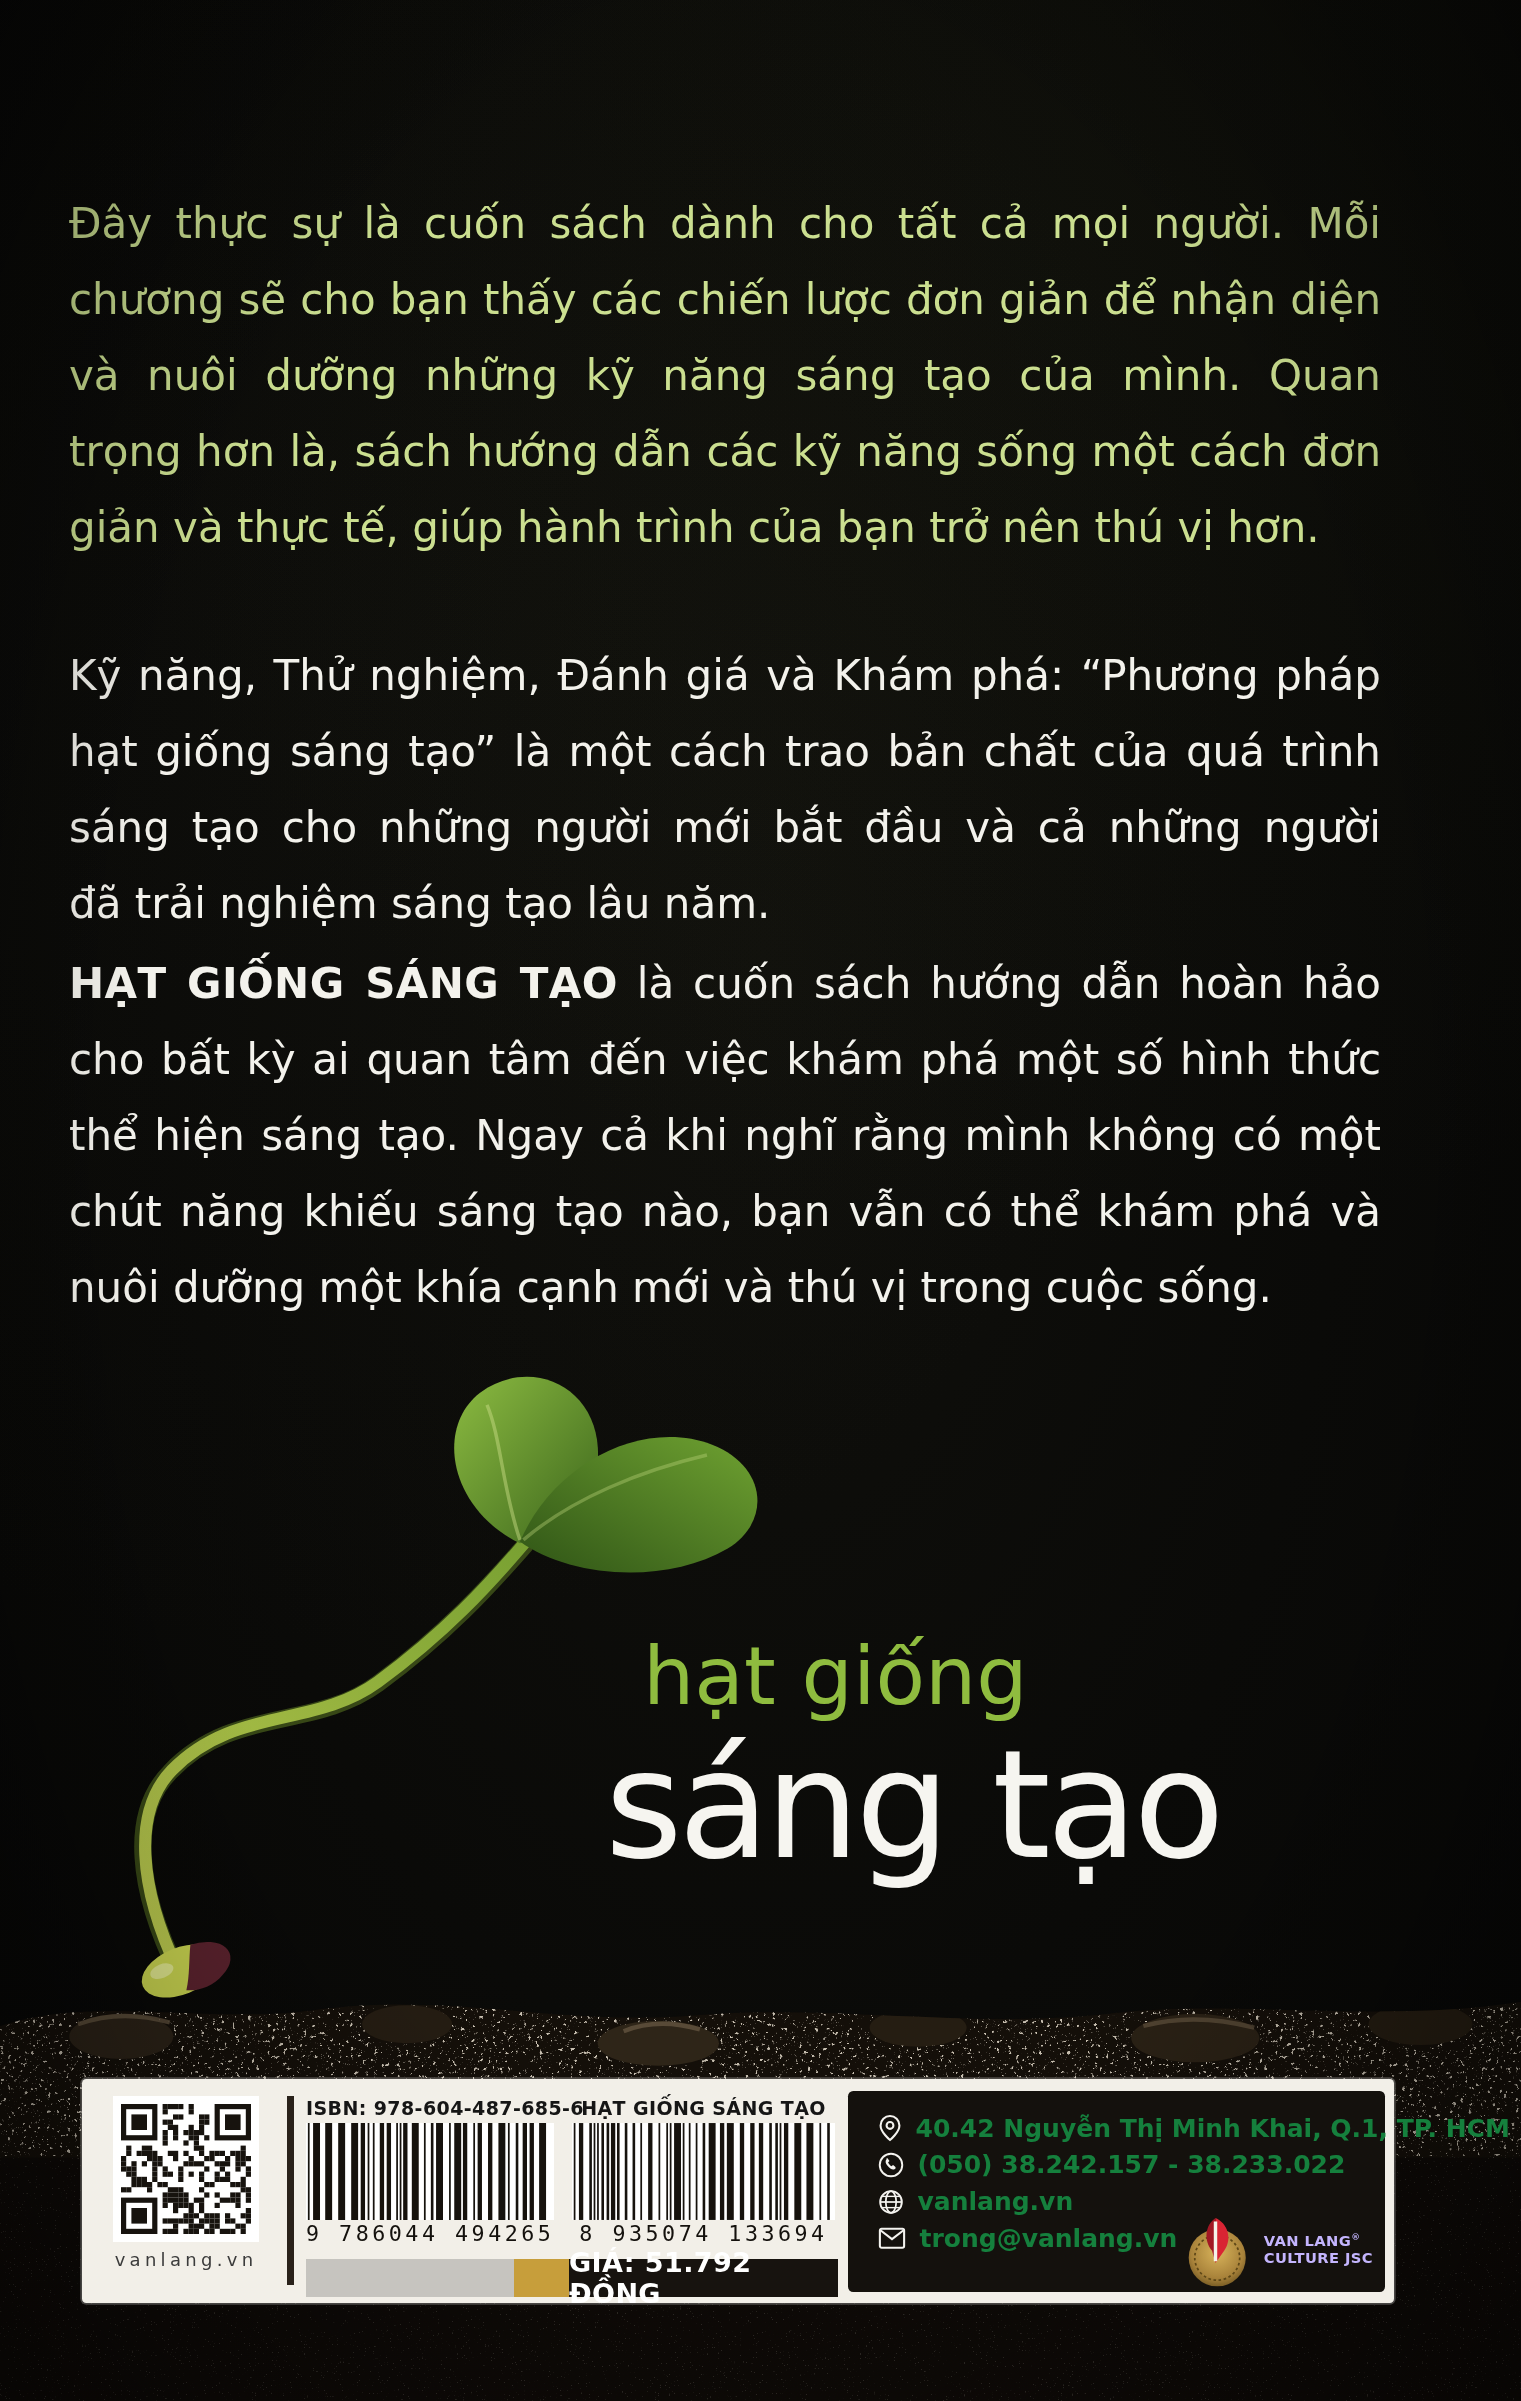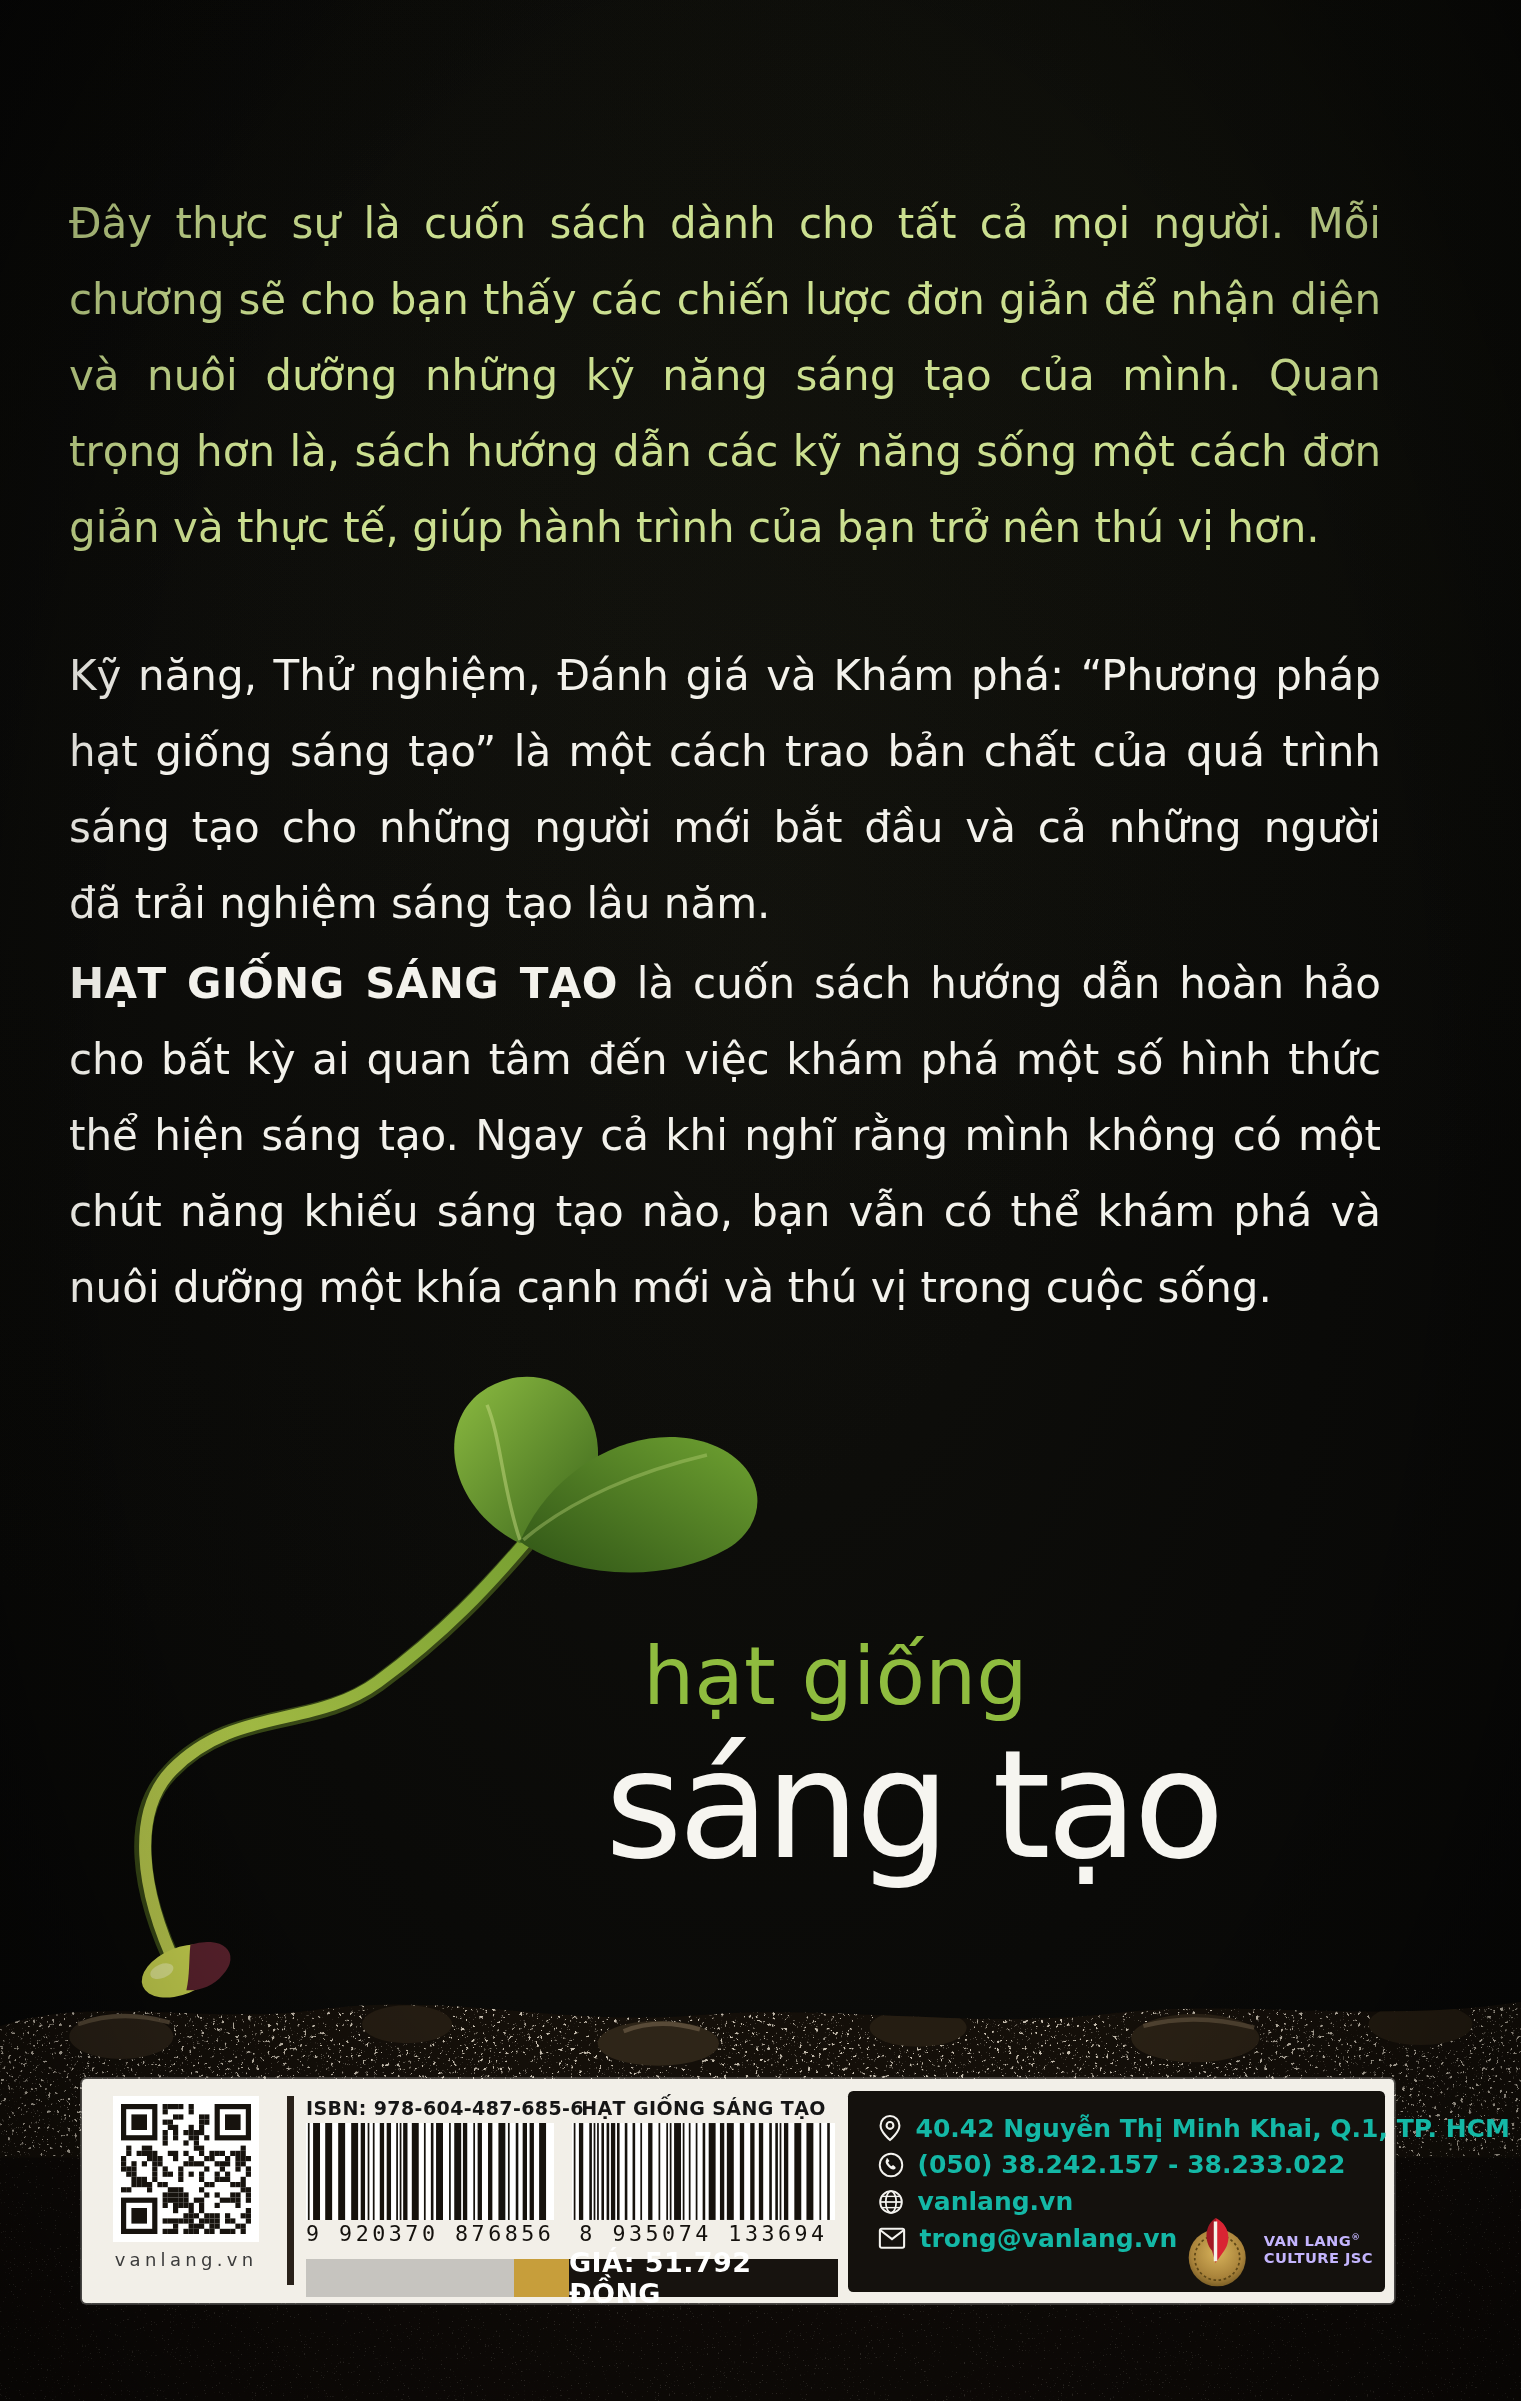--- a/index.html
+++ b/index.html
@@ -47,21 +47,21 @@
   .bc-digits{font-family:"DejaVu Sans Mono",monospace;font-size:21.7px;color:#14110d;
     letter-spacing:3.5px;text-align:center;white-space:nowrap;margin-top:1.7px;}
   .price-row{position:absolute;left:224px;top:180px;height:38px;width:532px;display:flex;}
   .price-gray{width:208px;background:#c6c4bf;}
   .price-gold{width:55px;background:#c79e3b;}
   .price-black{flex:1;background:#17130f;color:#fff;font-weight:bold;font-size:27px;
     display:flex;align-items:center;justify-content:center;letter-spacing:0.4px;}
   .contact{position:absolute;left:766px;top:12px;width:537px;height:201px;
     background:#14110d;border-radius:5.2px;}
   .contact-rows{position:absolute;left:29.5px;top:22.5px;display:flex;flex-direction:column;gap:7.8px;}
-  .crow{display:flex;align-items:center;gap:14px;color:#14b8a6;font-weight:bold;
+  .crow{display:flex;align-items:center;gap:14px;color:#15803d;font-weight:bold;
     font-size:25px;white-space:nowrap;}
   .crow svg{flex:0 0 auto;}
   .logo{position:absolute;right:12px;bottom:3.5px;display:flex;align-items:center;gap:7px;}
   .logo-text{color:#c4b5fd;font-weight:bold;font-size:14.7px;line-height:1.1;letter-spacing:0.4px;}
   .logo-text sup{font-size:8.7px;}
 </style>
 </head>
 <body>
 
 <div class="page">
@@ -404,21 +404,21 @@
             <rect x="193" y="0" width="2" height="112" fill="#16120d"></rect>
             <rect x="198" y="0" width="5" height="112" fill="#16120d"></rect>
             <rect x="210" y="0" width="5" height="112" fill="#16120d"></rect>
             <rect x="222" y="0" width="8" height="112" fill="#16120d"></rect>
             <rect x="233" y="0" width="2" height="112" fill="#16120d"></rect>
             <rect x="242" y="0" width="3" height="112" fill="#16120d"></rect>
             <rect x="250" y="0" width="5" height="112" fill="#16120d"></rect>
             <rect x="258" y="0" width="5" height="112" fill="#16120d"></rect>
             <rect x="269" y="0" width="8" height="112" fill="#16120d"></rect>
           </svg></div>
-      <div class="bc-digits">9 920370 876856</div>
+      <div class="bc-digits">9 786044 494265</div>
     </div>
 
     <div class="bc-block bc-prod">
       <div class="bc-label">HẠT GIỐNG SÁNG TẠO</div>
       <div class="barcode"><svg width="263" height="97" viewBox="0 0 304 112">
             <rect x="2" y="0" width="2" height="112" fill="#16120d"></rect>
             <rect x="8" y="0" width="5" height="112" fill="#16120d"></rect>
             <rect x="20" y="0" width="3" height="112" fill="#16120d"></rect>
             <rect x="25" y="0" width="2" height="112" fill="#16120d"></rect>
             <rect x="29" y="0" width="2" height="112" fill="#16120d"></rect>

